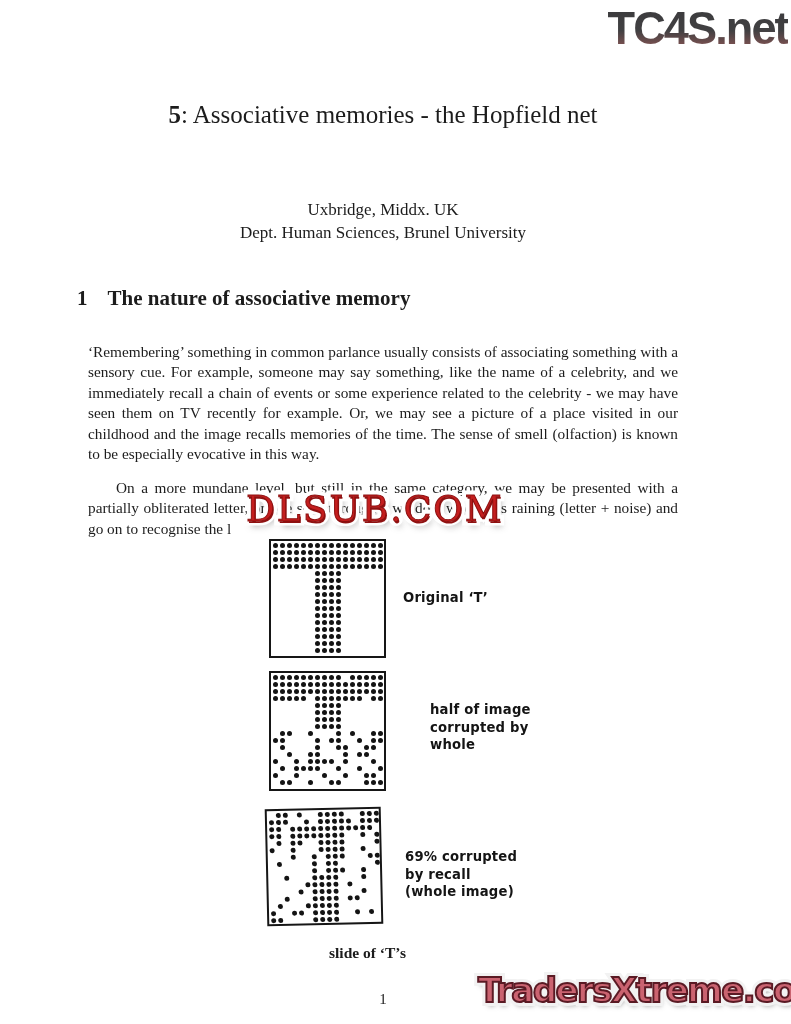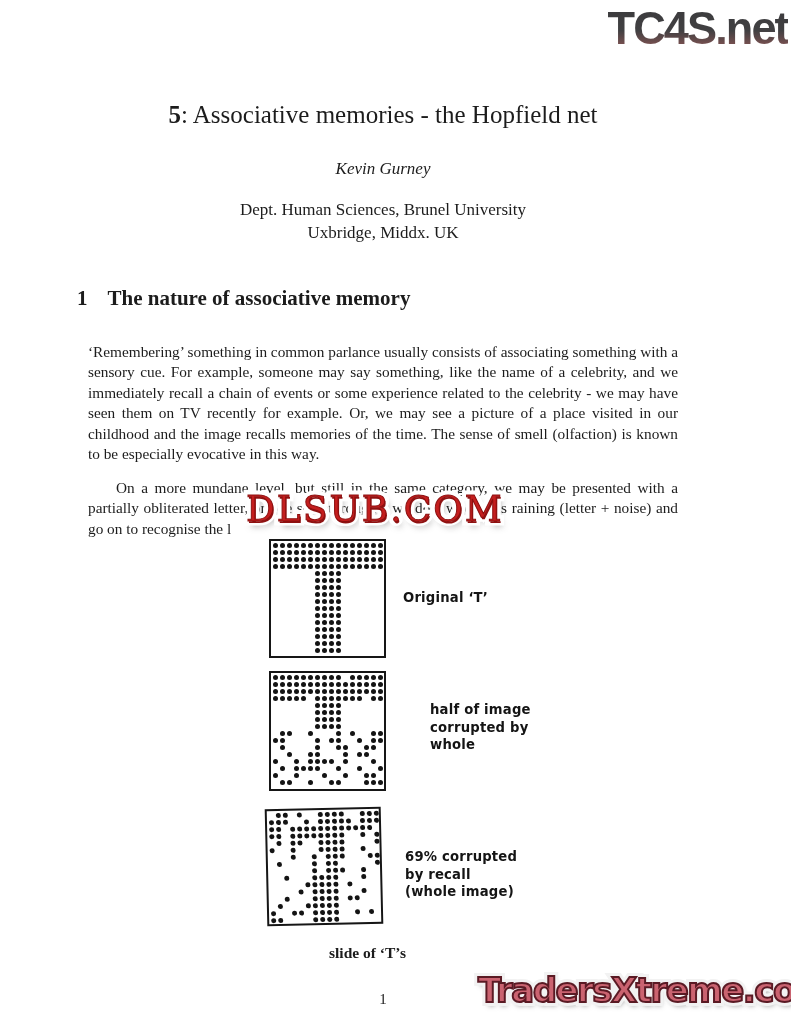--- a/index.html
+++ b/index.html
@@ -128,24 +128,23 @@
 </head>
 <body>
 
 <div class="page">
 
   <div id="wm-tc4s" class="wm">TC4S.net</div>
 
   <div id="doc-title" class="center-block">
     <span class="num">5</span><span>: Associative memories - the Hopfield net</span>
   </div>
-  <div id="doc-author" class="center-block">Kevin Gurney</div>
   <div id="doc-affil" class="center-block">
+    <div>Uxbridge, Middx. UK</div>
     <div>Dept. Human Sciences, Brunel University</div>
-    <div>Uxbridge, Middx. UK</div>
   </div>
 
   <div id="sec-heading">
     <span class="sec-num">1</span><span>The nature of associative memory</span>
   </div>
 
   <div id="body-text">
     <p>‘Remembering’ something in common parlance usually consists of associating something with a sensory cue.  For example, someone may say something, like the name of a celebrity, and we immediately recall a chain of events or some experience related to the celebrity - we may have seen them on TV recently for example.  Or, we may see a picture of a place visited in our childhood and the image recalls memories of the time.  The sense of smell (olfaction) is known to be especially evocative in this way.</p>
     <p class="indent">On a more mundane level, but still in the same category, we may be presented with a partially obliterated letter, or one seen through a window when it is raining (letter + noise) and go on to recognise the l</p>
   </div>

